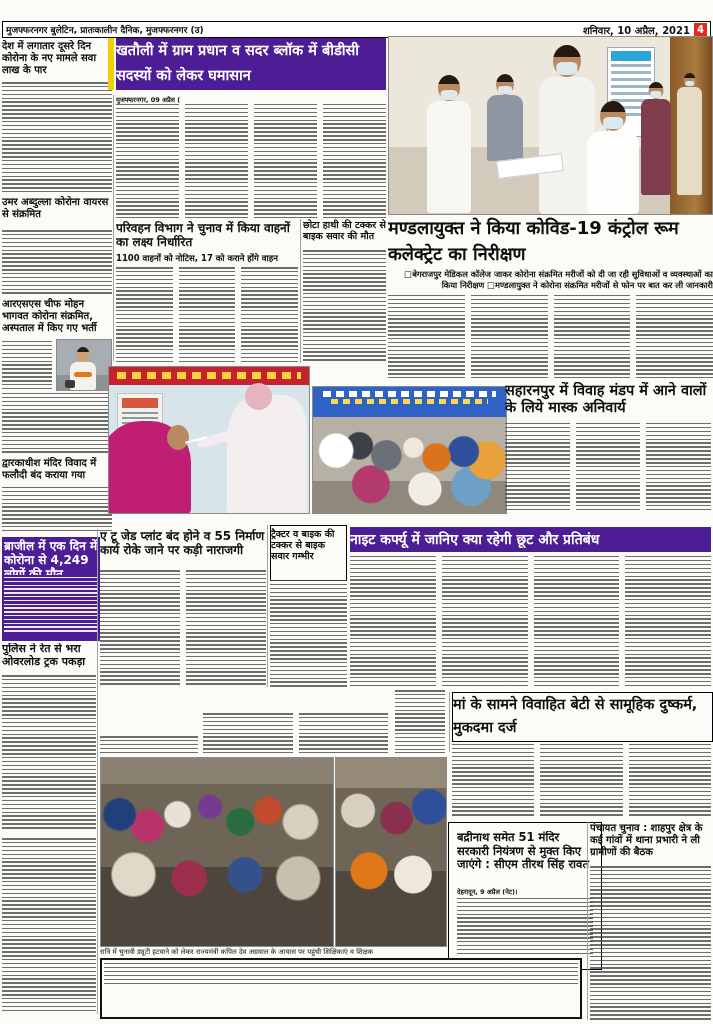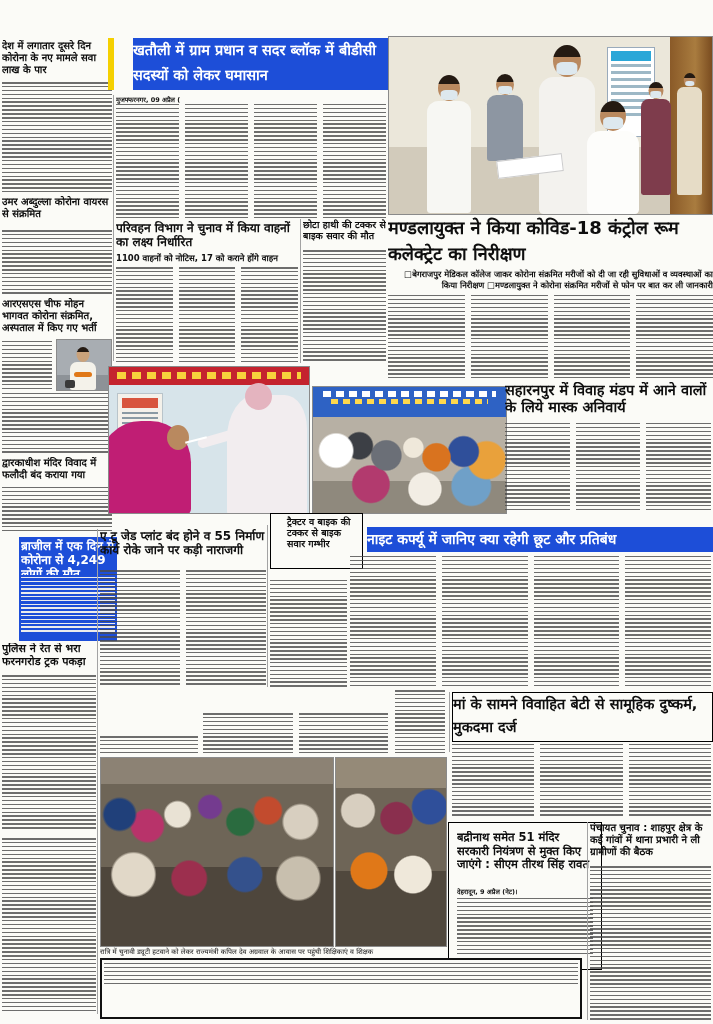--- a/index.html
+++ b/index.html
@@ -3,21 +3,21 @@
 <meta charset="utf-8">
 <style>
   html,body{margin:0;padding:0;background:#e8e8e8;font-family:"DejaVu Sans",sans-serif;}
   #page{position:relative;width:713px;height:1024px;background:#fbfbf7;margin:0 auto;overflow:hidden;color:#111;}
   .abs{position:absolute;}
   .hl{font-weight:bold;color:#0e0e0e;text-align:left;overflow:hidden;line-height:1.18;}
   .tx{background-image:repeating-linear-gradient(to bottom,#4a4a4a 0,#4a4a4a 1.5px,transparent 1.5px,transparent 3.9px);opacity:.8;}
   .tx-inv{background-image:repeating-linear-gradient(to bottom,#ececec 0,#ececec 1.4px,transparent 1.4px,transparent 3.8px);}
   .cols{display:flex;gap:6px;}
   .cols>div{flex:1;}
-  .box-black{background:#1d4ed8;color:#fff;margin-left:17px;}
+  .box-black{background:#4c1d95;color:#fff;}
   .bordered{border:1px solid #000;}
   .photo{position:absolute;overflow:hidden;border:1px solid #8a8a8a;}
   .vr{position:absolute;width:1px;background:#a3a3a3;}
   .dateline{font-size:6.5px;font-weight:bold;overflow:hidden;white-space:nowrap;}
   .fig{position:absolute;border-radius:.26em .26em .08em .08em;}
   .fig::before{content:"";position:absolute;top:-.58em;left:50%;transform:translateX(-50%);
     width:.5em;height:.58em;border-radius:50%;
     background:linear-gradient(#241a12 0 36%,var(--skin,#b9895f) 36%);}
   .fig::after{content:"";position:absolute;top:-.26em;left:50%;transform:translateX(-50%);
     width:.38em;height:.23em;border-radius:30%;background:var(--mask,#dde8ee);}
@@ -28,20 +28,27 @@
   .pagenum{display:inline-block;width:13px;height:13px;background:#e02a1f;color:#fff;
     font-size:10px;font-weight:bold;text-align:center;line-height:13px;}
   .caprow{display:flex;justify-content:space-between;font-size:7px;overflow:hidden;white-space:nowrap;}
   .blob{position:absolute;}
 </style>
 </head>
 <body>
 
 <div id="page">
 
+  <div class="abs masthead" style="left:2px;top:21px;width:701px;height:15px;">
+    <span class="title">मुजफ्फरनगर बुलेटिन, प्रातःकालीन दैनिक, मुजफ्फरनगर (उ)</span>
+    <span class="right">
+      <span class="date">शनिवार, 10 अप्रैल, 2021</span>
+      <span class="pagenum">4</span>
+    </span>
+  </div>
 
   <div class="abs hl" style="left:2px;top:40px;width:110px;height:38px;font-size:10px;">देश में लगातार दूसरे दिन कोरोना के नए मामले सवा लाख के पार</div>
   <div class="abs tx" style="left:2px;top:82px;width:110px;height:110px;"></div>
   <div class="abs hl" style="left:2px;top:196px;width:110px;height:30px;font-size:10px;">उमर अब्दुल्ला कोरोना वायरस से संक्रमित</div>
   <div class="abs tx" style="left:2px;top:230px;width:110px;height:64px;"></div>
   <div class="abs hl" style="left:2px;top:298px;width:110px;height:38px;font-size:10px;">आरएसएस चीफ मोहन भागवत कोरोना संक्रमित, अस्पताल में किए गए भर्ती</div>
   <div class="abs tx" style="left:2px;top:341px;width:50px;height:48px;"></div>
 
   <div class="photo" style="left:56px;top:339px;width:54px;height:50px;background:linear-gradient(#a8adb2 0 70%,#8d9297 70%);">
     <div class="fig" style="left:13px;top:22px;width:26px;height:28px;font-size:26px;background:#f4f2ea;--skin:#caa27a;--mask:transparent;"></div>
@@ -49,21 +56,21 @@
     <div class="blob" style="left:8px;top:40px;width:10px;height:8px;background:#3a3a3a;border-radius:2px;"></div>
   </div>
   <div class="abs tx" style="left:2px;top:393px;width:110px;height:60px;"></div>
   <div class="abs hl" style="left:2px;top:457px;width:110px;height:26px;font-size:10px;">द्वारकाधीश मंदिर विवाद में फलौदी बंद कराया गया</div>
   <div class="abs tx" style="left:2px;top:487px;width:110px;height:46px;"></div>
 
   <div class="abs box-black" style="left:2px;top:537px;width:94px;height:100px;padding:2px;">
     <div class="hl" style="font-size:12px;color:#fff;height:36px;">ब्राजील में एक दिन में कोरोना से 4,249 लोगों की मौत</div>
     <div class="tx-inv" style="height:56px;margin-top:2px;"></div>
   </div>
-  <div class="abs hl" style="left:2px;top:643px;width:94px;height:28px;font-size:11px;">पुलिस ने रेत से भरा फरनगरोड ट्रक पकड़ा</div>
+  <div class="abs hl" style="left:2px;top:643px;width:94px;height:28px;font-size:11px;">पुलिस ने रेत से भरा ओवरलोड ट्रक पकड़ा</div>
   <div class="abs tx" style="left:2px;top:675px;width:94px;height:156px;"></div>
   <div class="abs tx" style="left:2px;top:838px;width:94px;height:176px;"></div>
 
   <div class="abs" style="left:108px;top:38px;width:6px;height:52px;background:#f5d000;"></div>
   <div class="abs box-black hl" style="left:116px;top:38px;width:270px;height:52px;font-size:14.5px;line-height:25px;">खतौली में ग्राम प्रधान व सदर ब्लॉक में बीडीसी सदस्यों को लेकर घमासान</div>
   <div class="abs dateline" style="left:116px;top:95px;width:64px;">मुजफ्फरनगर, 09 अप्रैल (बु.)।</div>
   <div class="abs cols" style="left:116px;top:104px;width:270px;height:114px;">
     <div class="tx"></div>
     <div class="tx"></div>
     <div class="tx"></div>
@@ -123,21 +130,21 @@
     </div>
     <div class="fig" style="left:38px;top:64px;width:44px;height:112px;font-size:44px;background:#f7f7f3;"></div>
     <div class="fig" style="left:98px;top:58px;width:36px;height:66px;font-size:36px;background:#8d96a2;"></div>
     <div class="fig" style="left:150px;top:40px;width:56px;height:137px;font-size:56px;background:#f3f2ee;"></div>
     <div class="fig" style="left:198px;top:94px;width:52px;height:83px;font-size:52px;background:#fdfdfb;"></div>
     <div class="fig" style="left:252px;top:62px;width:30px;height:96px;font-size:30px;background:#7e3c4c;"></div>
     <div class="fig" style="left:288px;top:50px;width:25px;height:108px;font-size:25px;background:#e6dcc6;"></div>
     <div class="blob" style="left:108px;top:120px;width:64px;height:16px;background:#ffffff;border:1px solid #ccc;transform:rotate(-7deg);"></div>
   </div>
 
-  <div class="abs hl" style="left:388px;top:215px;width:325px;height:53px;font-size:18px;line-height:26px;">मण्डलायुक्त ने किया कोविड-18 कंट्रोल रूम कलेक्ट्रेट का निरीक्षण</div>
+  <div class="abs hl" style="left:388px;top:215px;width:325px;height:53px;font-size:18px;line-height:26px;">मण्डलायुक्त ने किया कोविड-19 कंट्रोल रूम कलेक्ट्रेट का निरीक्षण</div>
   <div class="abs hl" style="left:388px;top:269px;width:325px;height:23px;font-size:8.3px;line-height:11px;text-align:right;">□बेगराजपुर मेडिकल कॉलेज जाकर कोरोना संक्रमित मरीजों को दी जा रही सुविधाओं व व्यवस्थाओं का किया निरीक्षण □मण्डलायुक्त ने कोरोना संक्रमित मरीजों से फोन पर बात कर ली जानकारी</div>
   <div class="abs cols" style="left:388px;top:295px;width:325px;height:85px;">
     <div class="tx"></div>
     <div class="tx"></div>
     <div class="tx"></div>
     <div class="tx"></div>
   </div>
 
   <div class="abs hl" style="left:505px;top:382px;width:206px;height:38px;font-size:14.5px;">सहारनपुर में विवाह मंडप में आने वालों के लिये मास्क अनिवार्य</div>
   <div class="abs cols" style="left:505px;top:423px;width:206px;height:88px;">
@@ -145,21 +152,21 @@
     <div class="tx"></div>
     <div class="tx"></div>
   </div>
 
   <div class="abs hl" style="left:100px;top:529px;width:166px;height:38px;font-size:12px;">ए टू जेड प्लांट बंद होने व 55 निर्माण कार्य रोके जाने पर कड़ी नाराजगी</div>
   <div class="abs cols" style="left:100px;top:570px;width:166px;height:117px;">
     <div class="tx"></div>
     <div class="tx"></div>
   </div>
 
-  <div class="abs bordered hl" style="left:270px;top:513px;width:75px;height:52px;font-size:9.5px;padding-top:2px;padding-left:16px;">ट्रैक्टर व बाइक की टक्कर से बाइक सवार गम्भीर</div>
+  <div class="abs bordered hl" style="left:270px;top:525px;width:75px;height:52px;font-size:9.5px;padding-top:2px;">ट्रैक्टर व बाइक की टक्कर से बाइक सवार गम्भीर</div>
   <div class="abs tx" style="left:270px;top:580px;width:77px;height:107px;"></div>
 
   <div class="abs box-black hl" style="left:350px;top:527px;width:361px;height:25px;font-size:14px;line-height:25px;color:#fff;">नाइट कर्फ्यू में जानिए क्या रहेगी छूट और प्रतिबंध</div>
   <div class="abs cols" style="left:350px;top:556px;width:361px;height:131px;">
     <div class="tx"></div>
     <div class="tx"></div>
     <div class="tx"></div>
     <div class="tx"></div>
   </div>
 

